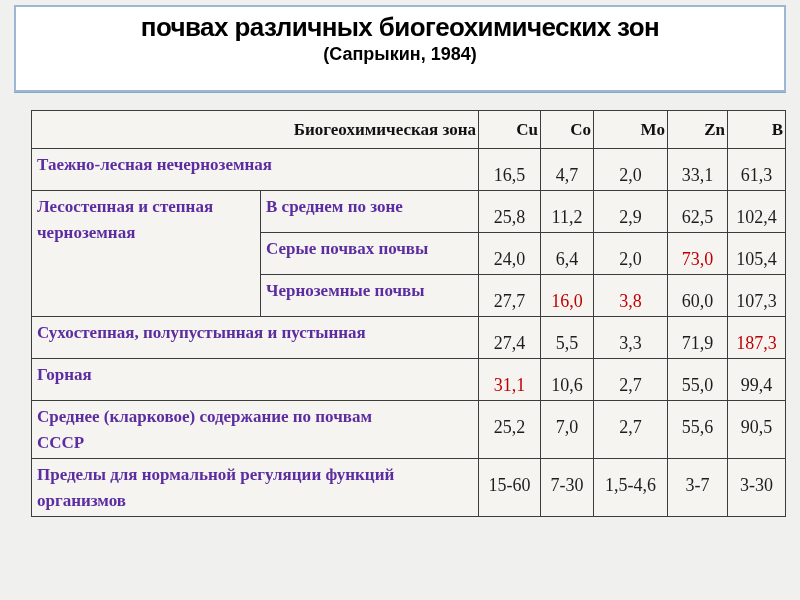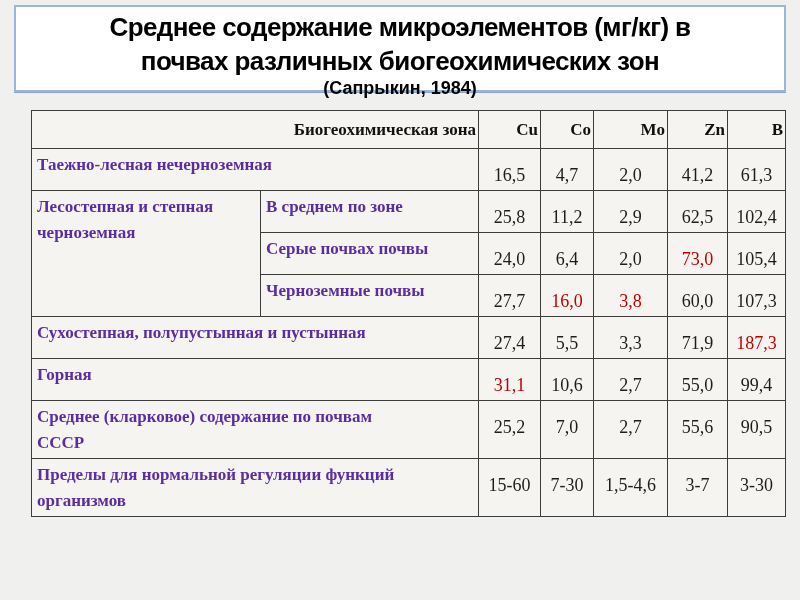--- a/index.html
+++ b/index.html
@@ -82,21 +82,20 @@
   td.num.red { color: var(--red); font-weight: normal; }
 </style>
 </head>
 <body>
 
 <div class="slide">
 
   <div class="title-wrap">
     <div class="title-box-bg"></div>
     <div class="title-text">
-      <div class="title-line">Среднее содержание микроэлементов (мг/кг) в</div>
       <div class="title-line">почвах различных биогеохимических зон</div>
       <div class="title-source">(Сапрыкин, 1984)</div>
     </div>
   </div>
 
   <table class="data-table">
     <colgroup>
       <col style="width:229px">
         <col style="width:218px">
         <col style="width:62px">
@@ -114,21 +113,21 @@
           <th>Zn</th>
           <th>B</th>
         </tr>
       </thead>
     <tbody>
         <tr>
           <td class="zone" colspan="2">Таежно-лесная нечерноземная</td>
           <td class="num">16,5</td>
           <td class="num">4,7</td>
           <td class="num">2,0</td>
-          <td class="num">41,2</td>
+          <td class="num">33,1</td>
           <td class="num">61,3</td>
         </tr>
         <tr>
           <td class="zone" rowspan="3">Лесостепная и степная
 черноземная</td>
           <td class="subzone">В среднем по зоне</td>
           <td class="num">25,8</td>
           <td class="num">11,2</td>
           <td class="num">2,9</td>
           <td class="num">62,5</td>

